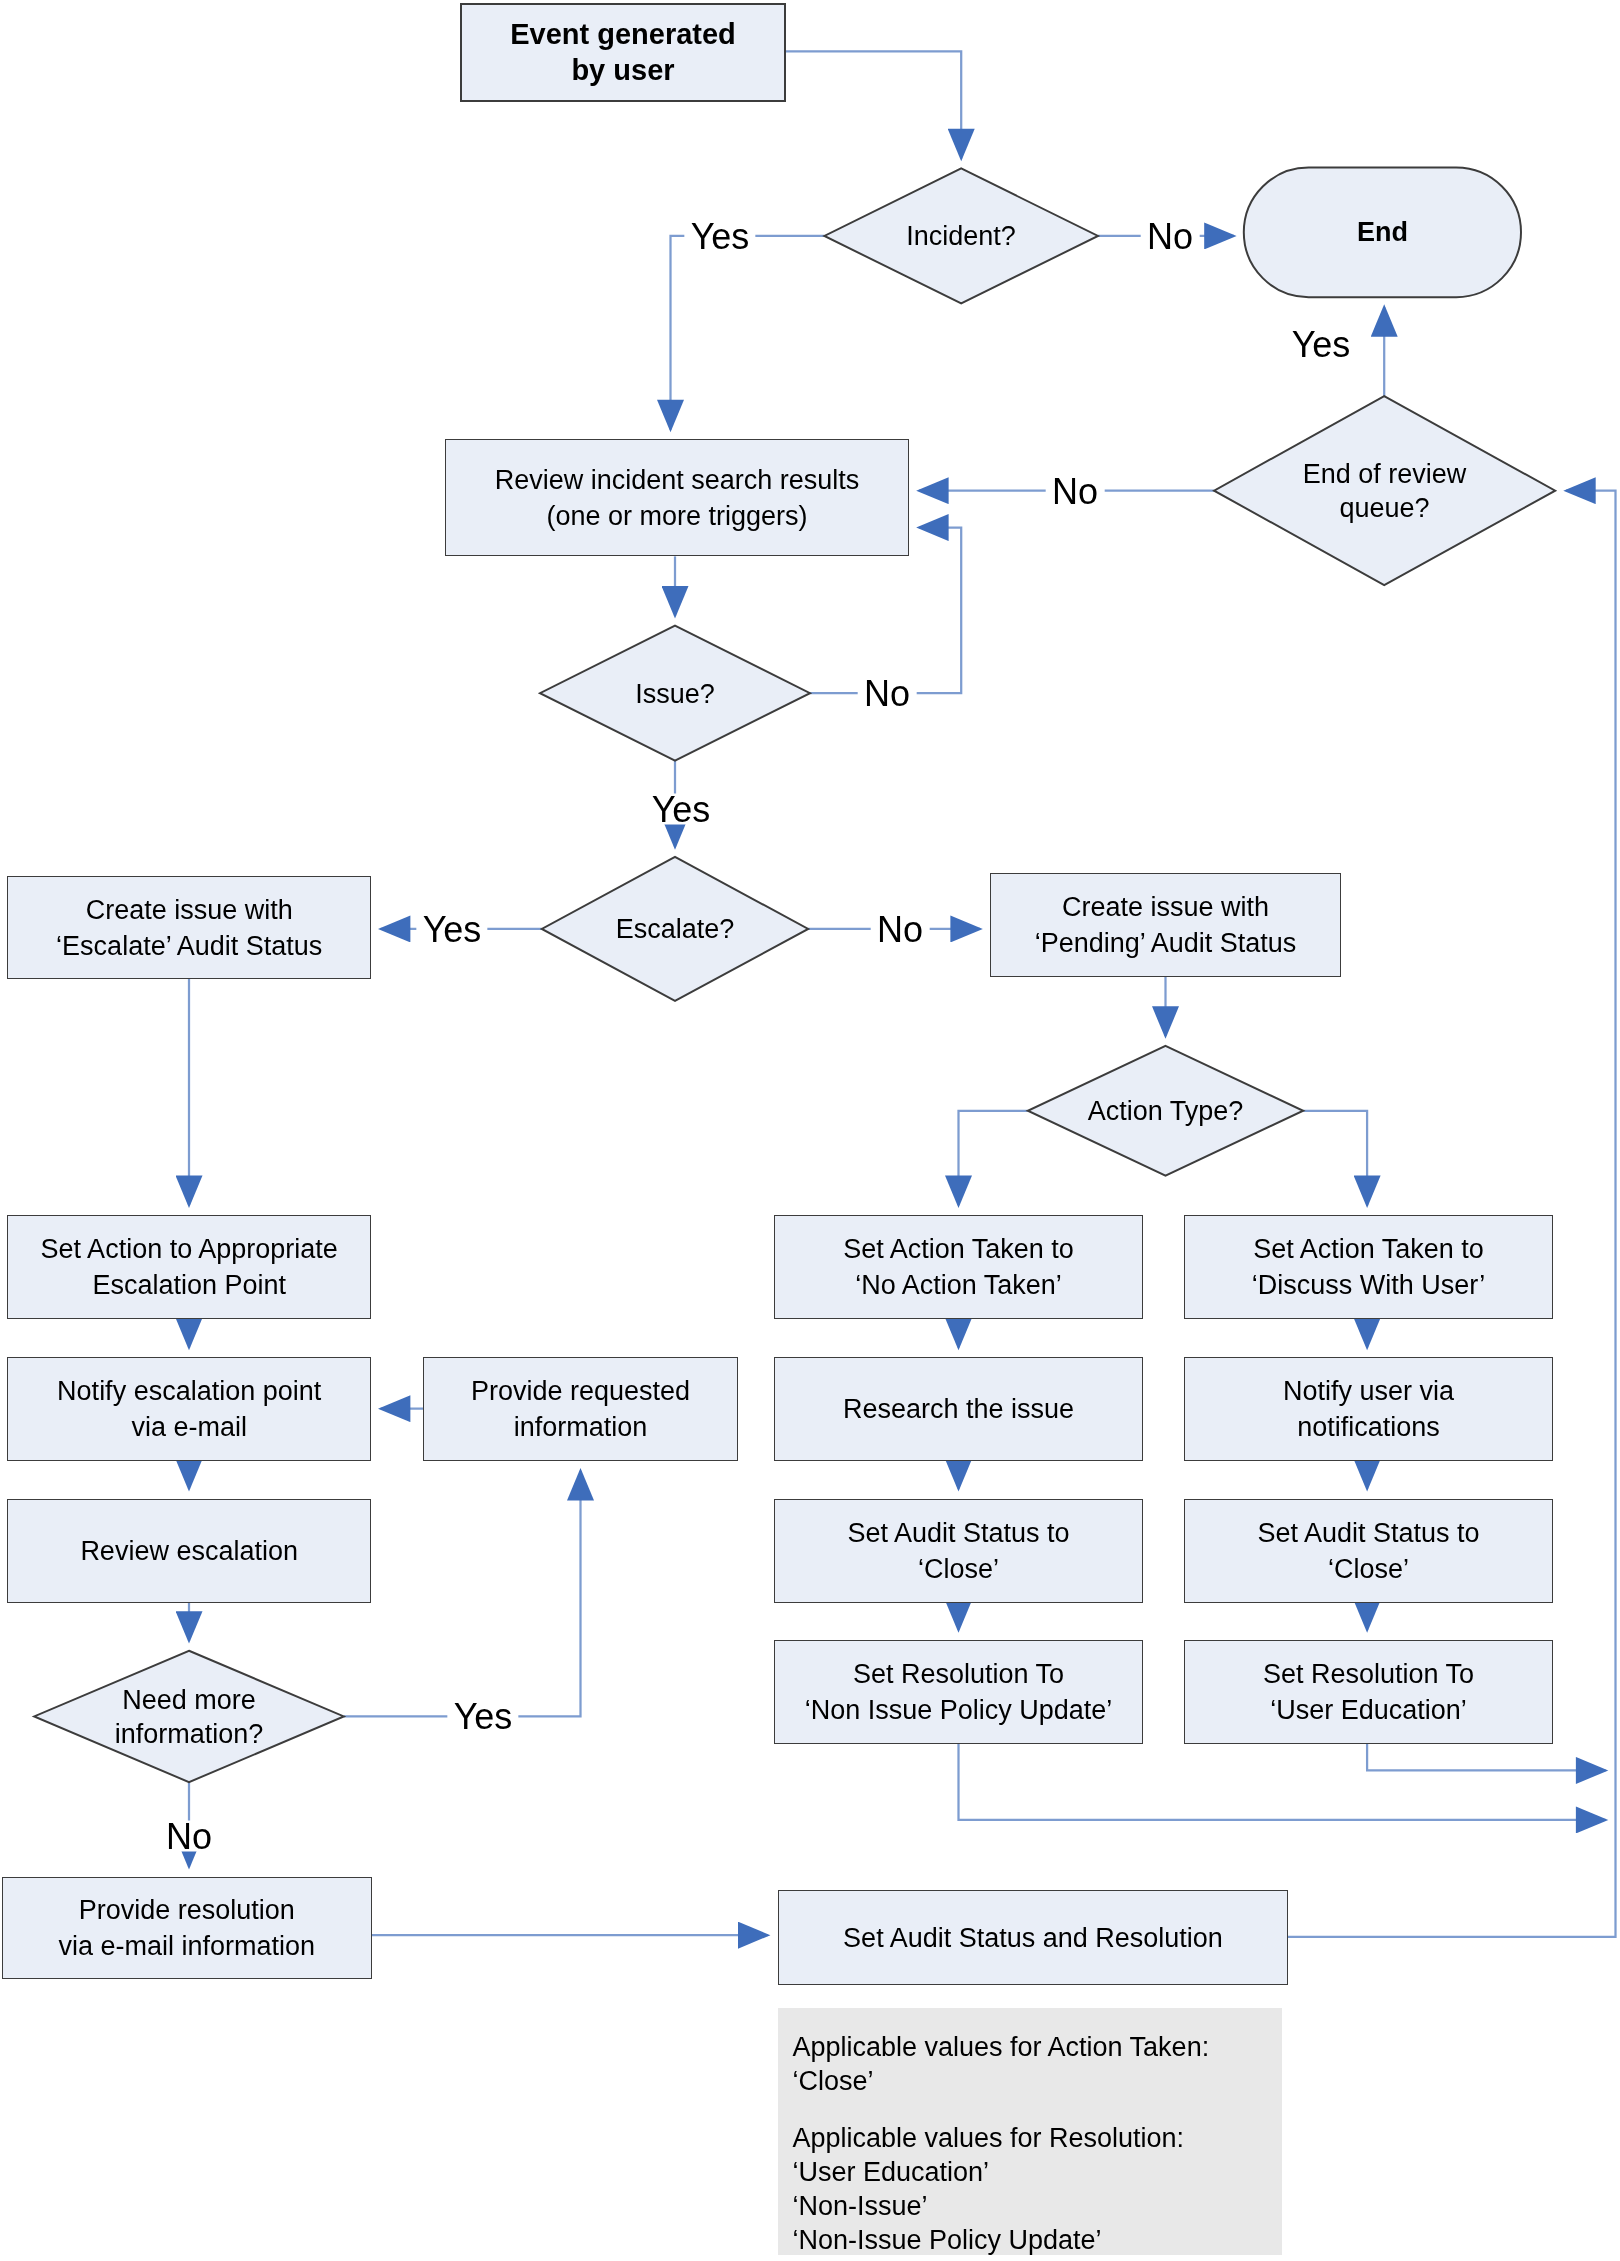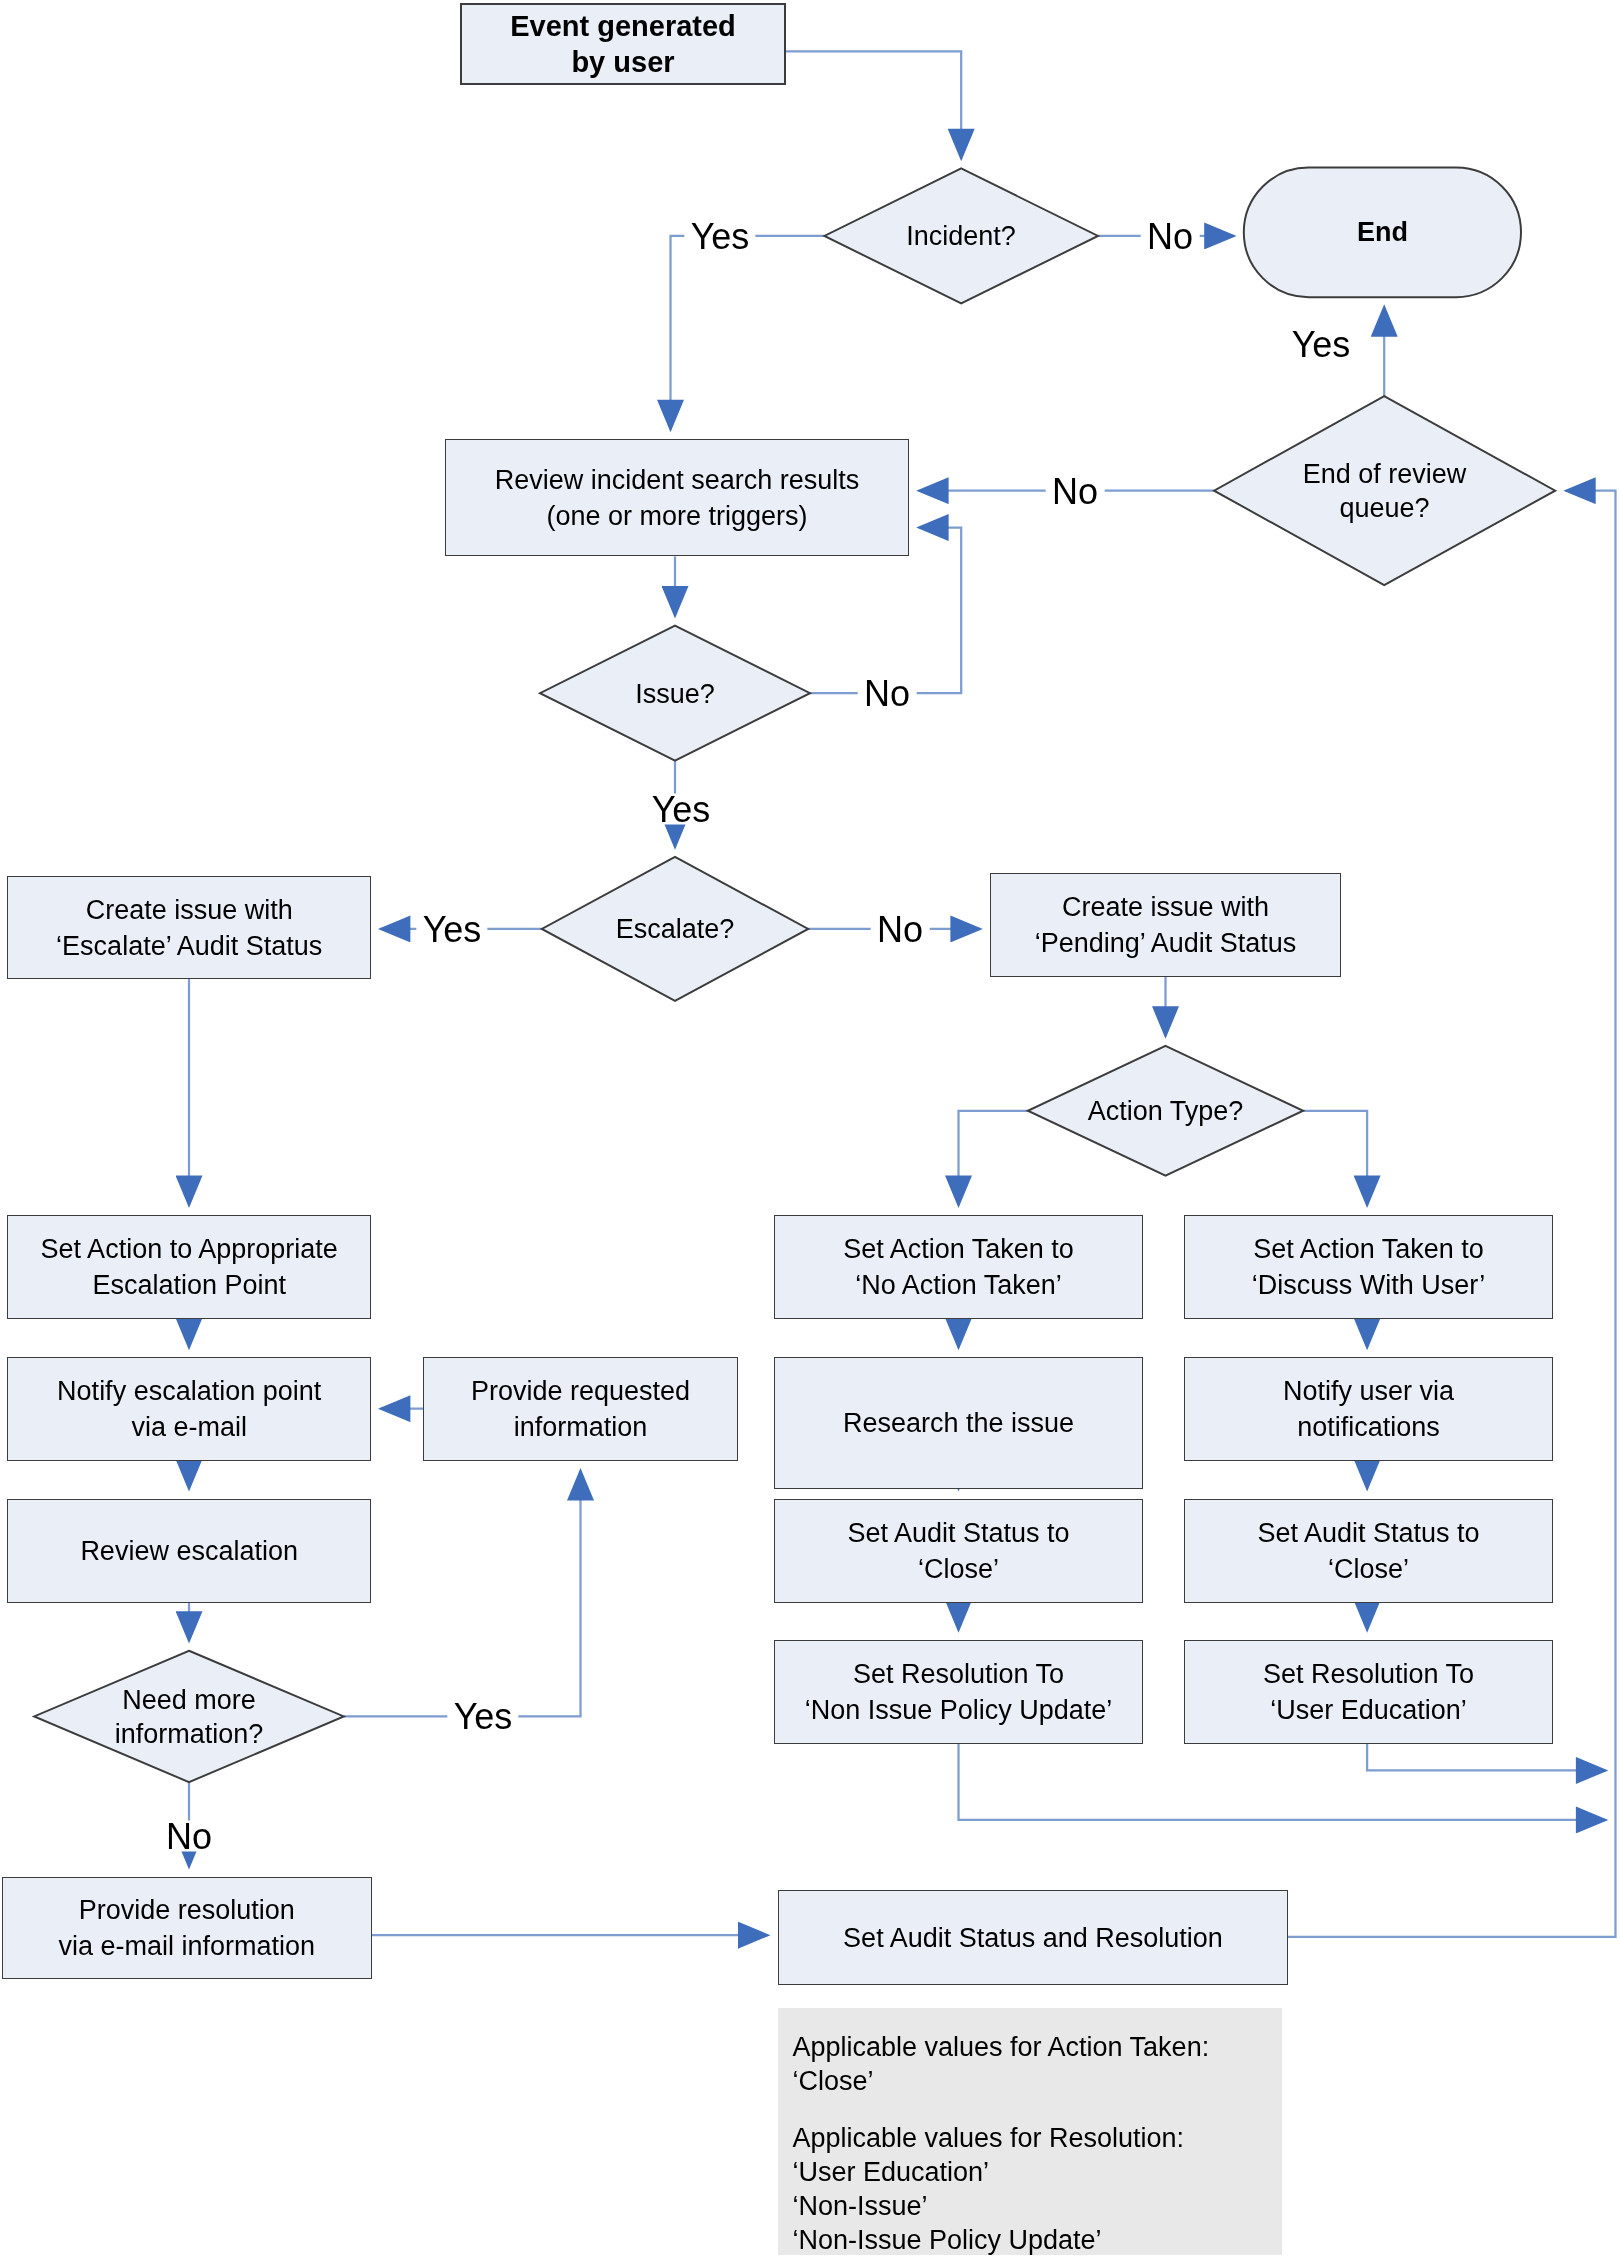--- a/index.html
+++ b/index.html
@@ -71,21 +71,21 @@
 
     <polygon class="shape" points="1068,187 1220,262 1068,337 916,262"></polygon>
     <rect class="shape" x="1382" y="186" width="308" height="144" rx="72" ry="72"></rect>
     <polygon class="shape" points="1538,440 1728,545 1538,650 1349,545"></polygon>
     <polygon class="shape" points="750,695 900,770 750,845 600,770"></polygon>
     <polygon class="shape" points="750,952 898,1032 750,1112 602,1032"></polygon>
     <polygon class="shape" points="1295,1162 1448,1234 1295,1306 1142,1234"></polygon>
     <polygon class="shape" points="210,1834 382,1907 210,1980 38,1907"></polygon>
   </svg>
 
-  <div class="node process bold" style="left:460px;top:2.7px;width:326px;height:82px;border-width:2.7px;">
+  <div class="node process bold" style="left:460px;top:2.7px;width:326px;height:99px;border-width:2.7px;">
     <span>Event generated</span>
     <span>by user</span>
   </div>
 
   <div class="node process" style="left:445px;top:439px;width:464px;height:117px;">
     <span>Review incident search results</span>
     <span>(one or more triggers)</span>
   </div>
 
   <div class="node process" style="left:7.2px;top:876px;width:364px;height:103px;">
@@ -120,21 +120,21 @@
   <div class="node process" style="left:1.8px;top:1877px;width:370px;height:102px;">
     <span>Provide resolution</span>
     <span>via e-mail information</span>
   </div>
 
   <div class="node process" style="left:774px;top:1215px;width:369px;height:104px;">
     <span>Set Action Taken to</span>
     <span>‘No Action Taken’</span>
   </div>
 
-  <div class="node process" style="left:774px;top:1357px;width:369px;height:132px;">
+  <div class="node process" style="left:774px;top:1357px;width:369px;height:104px;">
     <span>Research the issue</span>
   </div>
 
   <div class="node process" style="left:774px;top:1499px;width:369px;height:104px;">
     <span>Set Audit Status to</span>
     <span>‘Close’</span>
   </div>
 
   <div class="node process" style="left:774px;top:1640px;width:369px;height:104px;">
     <span>Set Resolution To</span>

